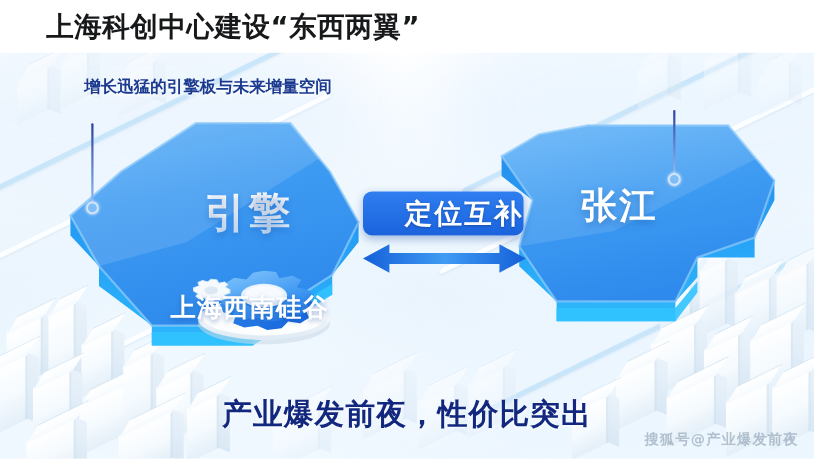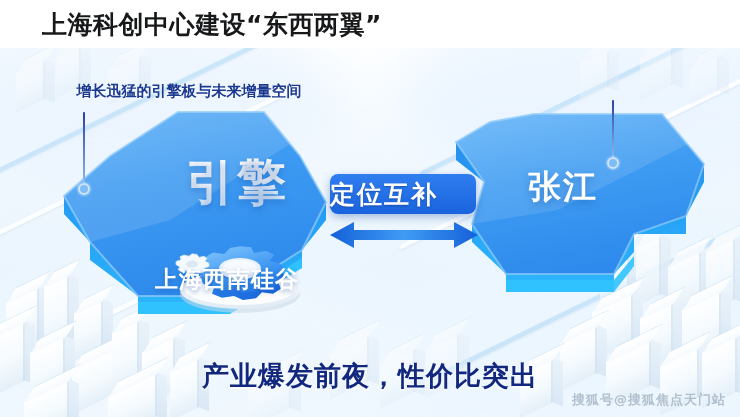--- a/index.html
+++ b/index.html
@@ -72,32 +72,32 @@
                 background:rgba(255,255,255,.25); box-shadow:0 0 3px rgba(255,255,255,.8); }
 
   
   .anno{
     position:absolute; z-index:32; text-align:center;
     color:#1b3a8f; font-weight:bold; font-size:15px; line-height:1.5;
     text-shadow:0 1px 2px rgba(255,255,255,.9);
     white-space:nowrap;
     font-family:"DejaVu Sans","Liberation Sans",sans-serif;
   }
-  .anno.left{ left:24px; top:80px; width:330px; }
+  .anno.left{ left:24px; top:68px; width:330px; }
   .anno.right{ left:392px; top:68px; width:320px; }
   .anno .l2{ display:block; }
 
   
   .isl-title{
     position:absolute; z-index:28; color:#ffffff; font-weight:bold;
     white-space:nowrap; letter-spacing:2px;
     font-family:"DejaVu Sans","Liberation Sans",sans-serif;
   }
   .engine-word{
-    left:186px; top:150px; font-size:49px;
+    left:186px; top:168px; font-size:38px;
     background:linear-gradient(180deg,#ffffff 45%,#cfe6fb 100%);
     -webkit-background-clip:text; background-clip:text; color:transparent;
     text-shadow:0 3px 6px rgba(20,70,150,.30);
   }
   .zhangjiang-word{
     left:528px; top:165px; font-size:33px; color:#ffffff;
     text-shadow:0 3px 7px rgba(20,70,150,.38);
   }
   .sw-silicon{
     left:155px; top:264px; font-size:23px; color:#ffffff;
@@ -106,21 +106,21 @@
 
   
   .gear-wrap{ position:absolute; left:166px; top:176px; width:146px; height:96px; z-index:27; }
 
   
   .center-group{ position:absolute; left:330px; top:174px; width:146px; height:76px; z-index:34; }
   .badge{
     position:absolute; left:0; top:0; width:146px; height:40px;
     background:linear-gradient(180deg,#2f7ef0,#1a63dd);
     border-radius:8px; box-shadow:0 3px 8px rgba(18,70,160,.35);
-    display:flex; align-items:center; justify-content:flex-start;
+    display:flex; align-items:center; justify-content:flex-end;
   }
   .badge span{
     color:#ffffff; font-weight:bold; font-size:25px; letter-spacing:2px;
     font-family:"DejaVu Sans","Liberation Sans",sans-serif;
     text-shadow:0 1px 2px rgba(10,45,110,.45);
   }
   .dbl-arrow{ position:absolute; left:-2px; top:46px; width:152px; height:30px; }
 
   
   .tagline{
@@ -460,15 +460,15 @@
           <stop offset="50%" stop-color="#3f9bf3"></stop>
           <stop offset="100%" stop-color="#1560d8"></stop>
         </linearGradient>
       </defs>
       <path d="M2,15 L26,2 L26,10 L126,10 L126,2 L150,15 L126,28 L126,20 L26,20 L26,28 Z" fill="url(#arrG)"></path>
     </svg>
   </div>
 
   <div class="tagline">产业爆发前夜，性价比突出</div>
 
-  <div class="watermark">搜狐号@搜狐焦点天门站</div>
+  <div class="watermark">搜狐号@产业爆发前夜</div>
 
 </div>
 
 </body></html>

